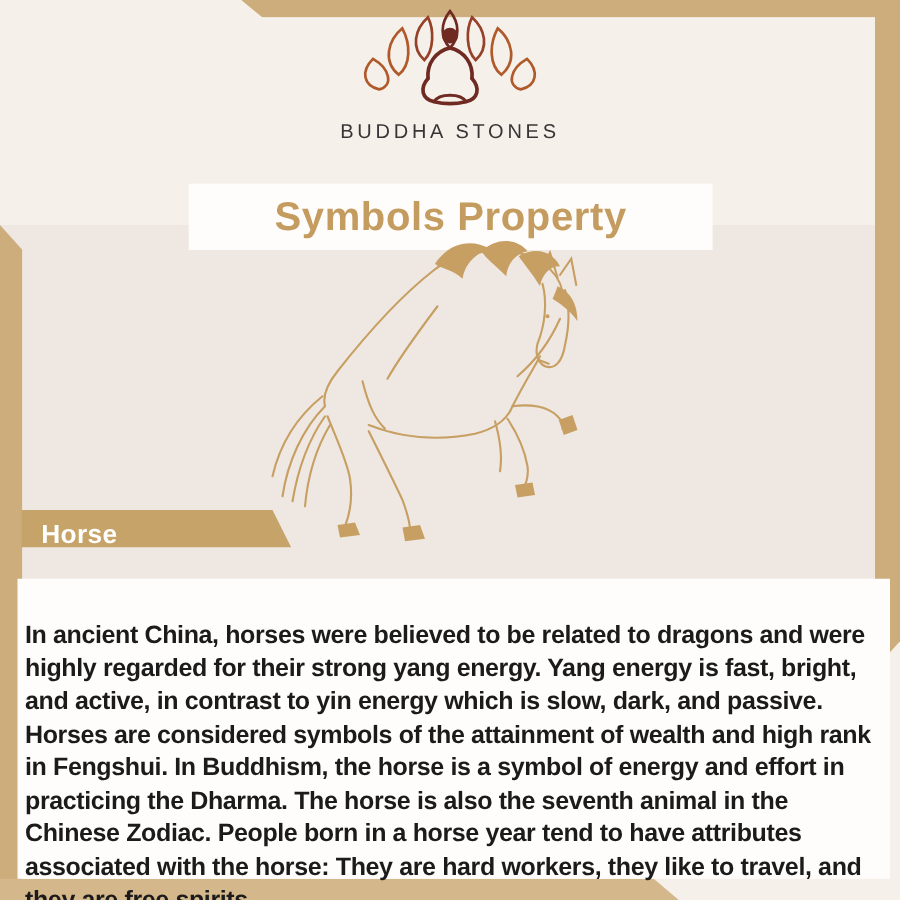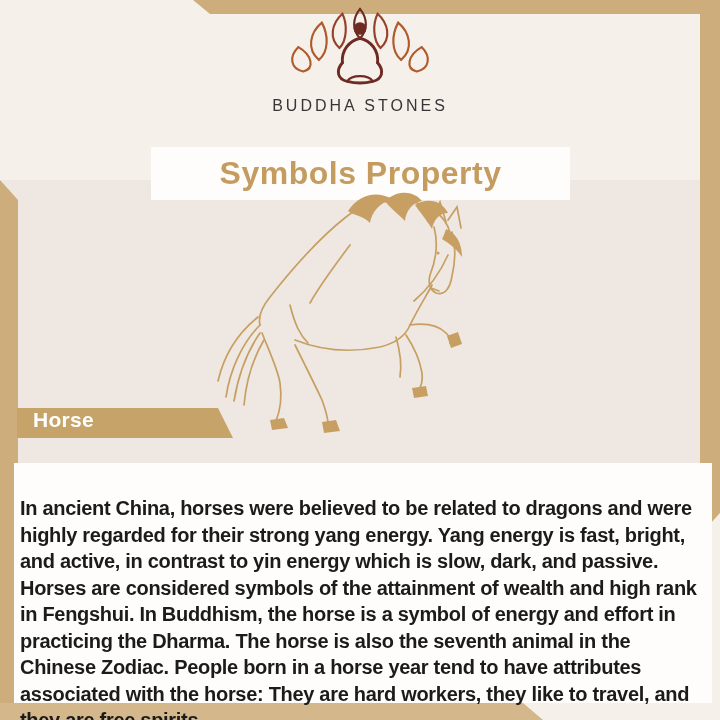--- a/index.html
+++ b/index.html
@@ -55,21 +55,21 @@
   .title-box .title{
     font-size:32px; font-weight:bold; color:var(--title-gold); letter-spacing:.5px;
   }
   
   .horse-art{position:absolute; left:200px; top:185px; width:330px; height:275px;}
   
   .horse-banner{
     position:absolute; left:17px; top:408px; width:216px; height:40px;
     background:var(--banner-tan);
     clip-path:polygon(0 0, 201px 0, 216px 30px, 0 30px);
-    display:flex; 
+    display:flex; align-items:center;
   }
   .horse-banner .label{
     color:var(--banner-label); font-weight:bold; font-size:21px; padding-left:16px;
     letter-spacing:.3px;
   }
   
   .text-panel{
     position:absolute; left:14px; top:463px; width:698px; height:240px;
     background:var(--panel-white);
   }

